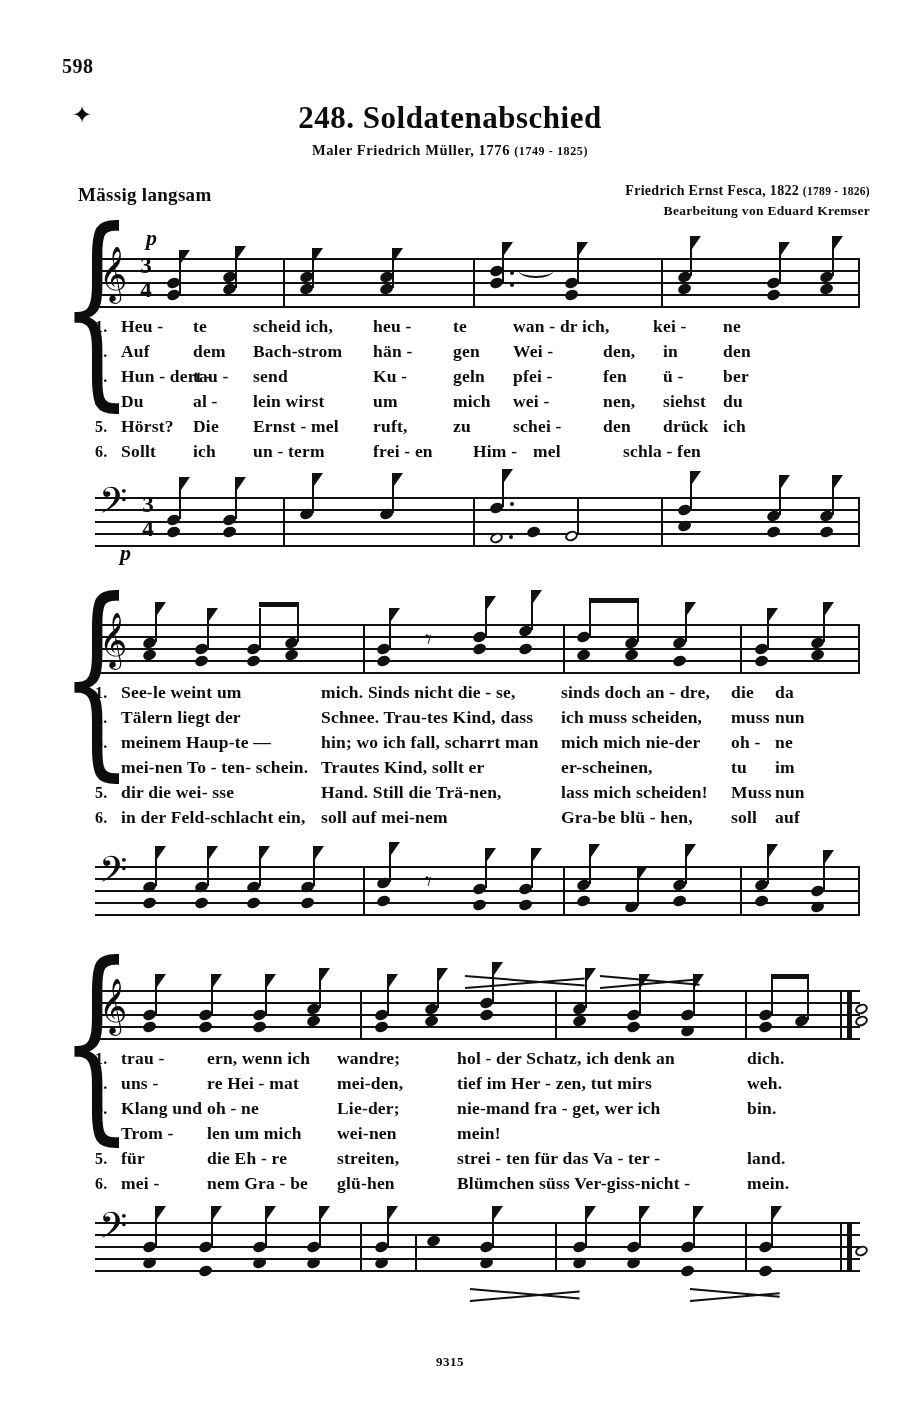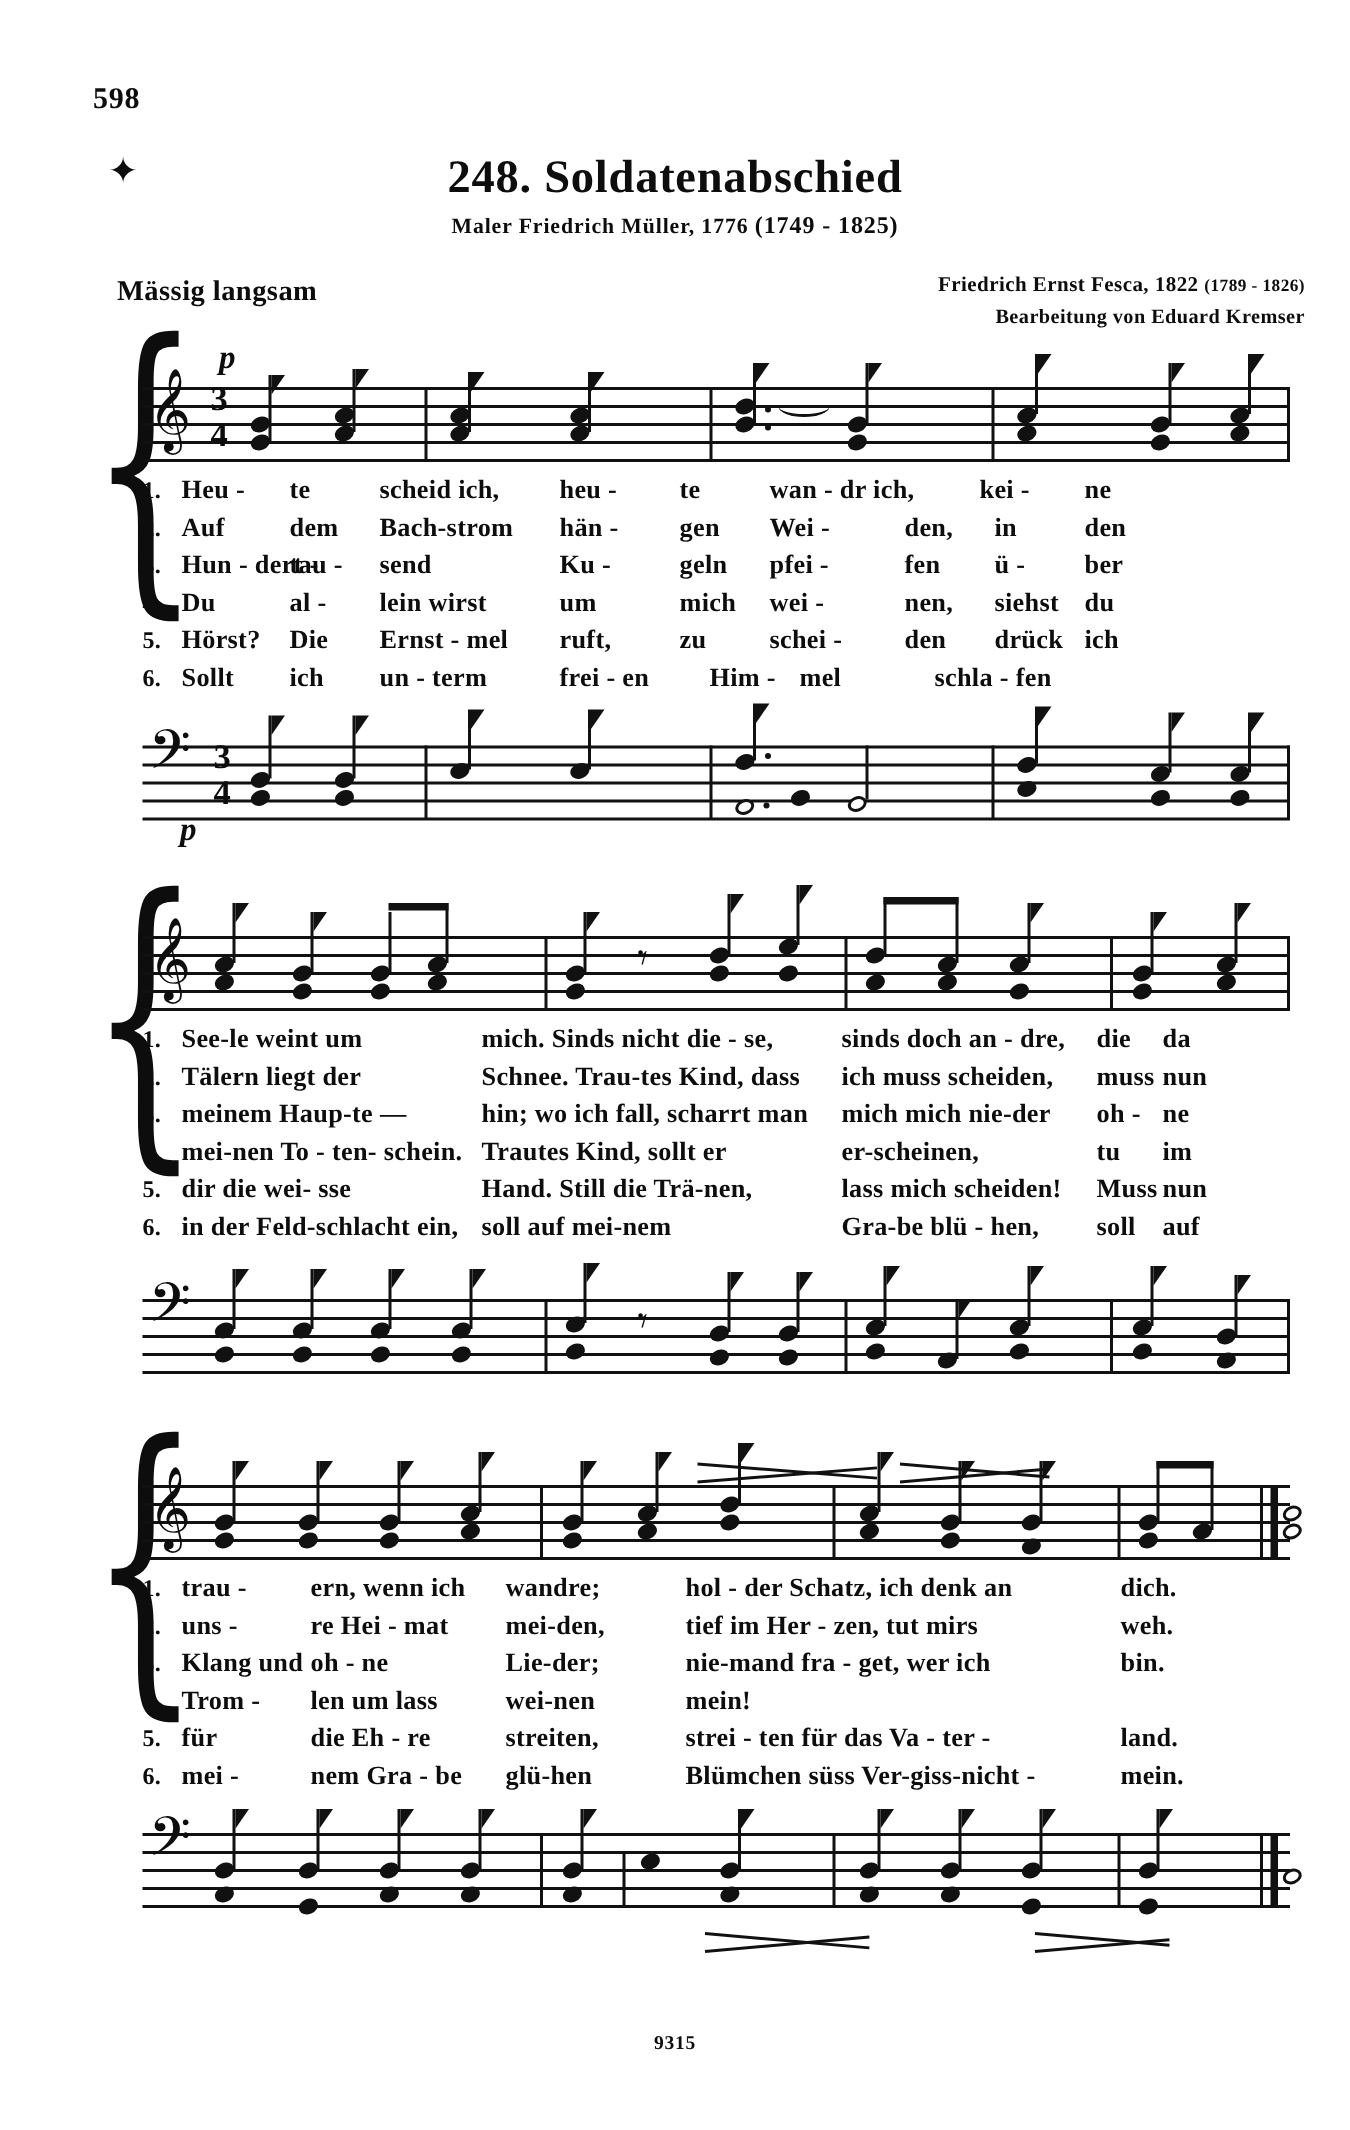--- a/index.html
+++ b/index.html
@@ -20,21 +20,21 @@
   }
   .title{
     position:absolute;left:0;right:0;top:100px;text-align:center;
     font-size:31px;font-weight:bold;letter-spacing:0.5px;
   }
   .title .num{font-family:"Liberation Serif",serif;}
   .subtitle{
     position:absolute;left:0;right:0;top:142px;text-align:center;
     font-size:14.5px;font-weight:bold;letter-spacing:0.6px;
   }
-  .subtitle .small{font-size:16px;}
+  .subtitle .small{font-size:12px;}
   .tempo{
     position:absolute;left:78px;top:184px;
     font-size:19px;font-weight:bold;letter-spacing:0.3px;
   }
   .composer{
     position:absolute;right:30px;top:181px;text-align:right;
     font-size:14px;font-weight:bold;line-height:1.45;letter-spacing:0.3px;
   }
   .composer .small{font-size:11.5px;}
   .arr{font-size:13.5px;font-weight:bold;}
@@ -614,21 +614,21 @@
         <span class="lnum">3.</span>
         <span>Klang und</span>
         <span>oh - ne</span>
         <span>Lie-der;</span>
         <span>nie-mand fra - get, wer ich</span>
         <span>bin.</span>
       </div>
       <div class="lrow" style="grid-template-columns:26px 86px 130px 120px 290px 80px;">
         <span class="lnum">4.</span>
         <span>Trom -</span>
-        <span>len um lass</span>
+        <span>len um mich</span>
         <span>wei-nen</span>
         <span>mein!</span>
       </div>
       <div class="lrow" style="grid-template-columns:26px 86px 130px 120px 290px 80px;">
         <span class="lnum">5.</span>
         <span>für</span>
         <span>die Eh - re</span>
         <span>streiten,</span>
         <span>strei - ten für das Va - ter -</span>
         <span>land.</span>

